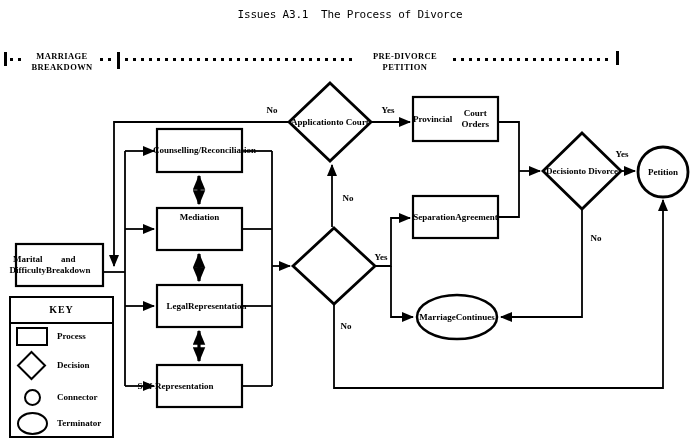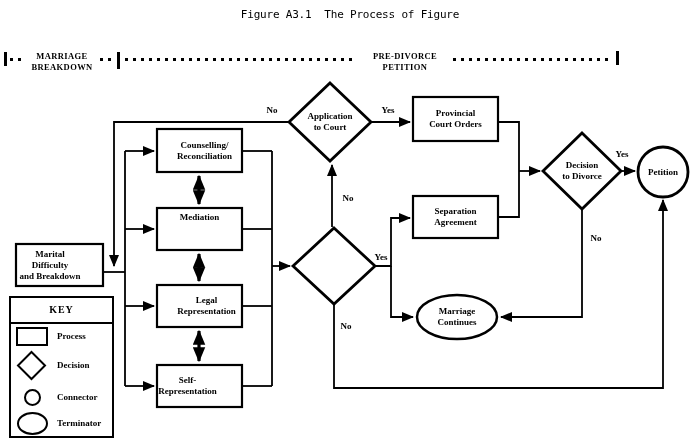--- a/index.html
+++ b/index.html
@@ -8,21 +8,21 @@
     position:relative; width:700px; height:443px; background:#ffffff;
     font-family:"Liberation Serif", serif; color:#000; overflow:hidden;
   }
   #flow-svg { position:absolute; left:0; top:0; width:700px; height:443px; }
   .title {
     position:absolute; left:0; top:7px; width:700px; height:15px;
     display:flex; align-items:center; justify-content:center;
     font:11px "DejaVu Sans Mono", monospace; white-space:pre; letter-spacing:-0.2px;
   }
   .nlabel {
-    position:absolute; display:flex; flex-direction:column;
+    position:absolute; display:flex; flex-direction:row;
     align-items:center; justify-content:center; text-align:center;
     font:bold 9px/11px "Liberation Serif", serif;
   }
   .elabel {
     position:absolute; display:flex; align-items:center; justify-content:center;
     font:bold 9px/10px "Liberation Serif", serif;
   }
   .phase-text {
     position:absolute; display:flex; flex-direction:column; align-items:center;
     justify-content:flex-start; text-align:center;
@@ -112,21 +112,21 @@
     <g stroke="#000" stroke-width="2" fill="#fff">
       <rect x="10" y="297" width="103" height="140"></rect>
       <line x1="10" y1="323" x2="113" y2="323"></line>
       <rect x="17" y="328" width="30" height="17"></rect>
       <polygon points="31.5,352 45,365.5 31.5,379 18,365.5"></polygon>
       <circle cx="32.5" cy="397.5" r="7.5"></circle>
       <ellipse cx="32.5" cy="423.5" rx="14.5" ry="10.5"></ellipse>
     </g>
   </svg>
 
-  <div class="title">Figure A3.1  The Process of Figure</div>
+  <div class="title">Issues A3.1  The Process of Divorce</div>
 
   <div>
     <div class="bandbar" style="left:4px;top:52px;height:14px"></div>
     <div class="dotseg" style="left:10px;width:16px"></div>
     <div class="phase-text" style="left:24px;top:51px;width:76px;height:24px">
       <span>MARRIAGE</span>
       <span>BREAKDOWN</span>
     </div>
     <div class="dotseg" style="left:100px;width:14px"></div>
     <div class="bandbar" style="left:117px;top:52px;height:17px"></div>
@@ -147,21 +147,21 @@
     <span>Counselling/</span>
     <span>Reconciliation</span>
   </div>
   <div class="nlabel" style="left:157px;top:196px;width:85px;height:42px">
     <span>Mediation</span>
   </div>
   <div class="nlabel" style="left:157px;top:285px;width:99px;height:42px">
     <span>Legal</span>
     <span>Representation</span>
   </div>
-  <div class="nlabel" style="left:154px;top:365px;width:67px;height:42px">
+  <div class="nlabel" style="left:142px;top:365px;width:67px;height:42px">
     <span>Self-</span>
     <span>Representation</span>
   </div>
   <div class="nlabel" style="left:288px;top:100px;width:84px;height:44px">
     <span>Application</span>
     <span>to Court</span>
   </div>
   <div class="nlabel" style="left:413px;top:97px;width:85px;height:44px">
     <span>Provincial</span>
     <span>Court Orders</span>

